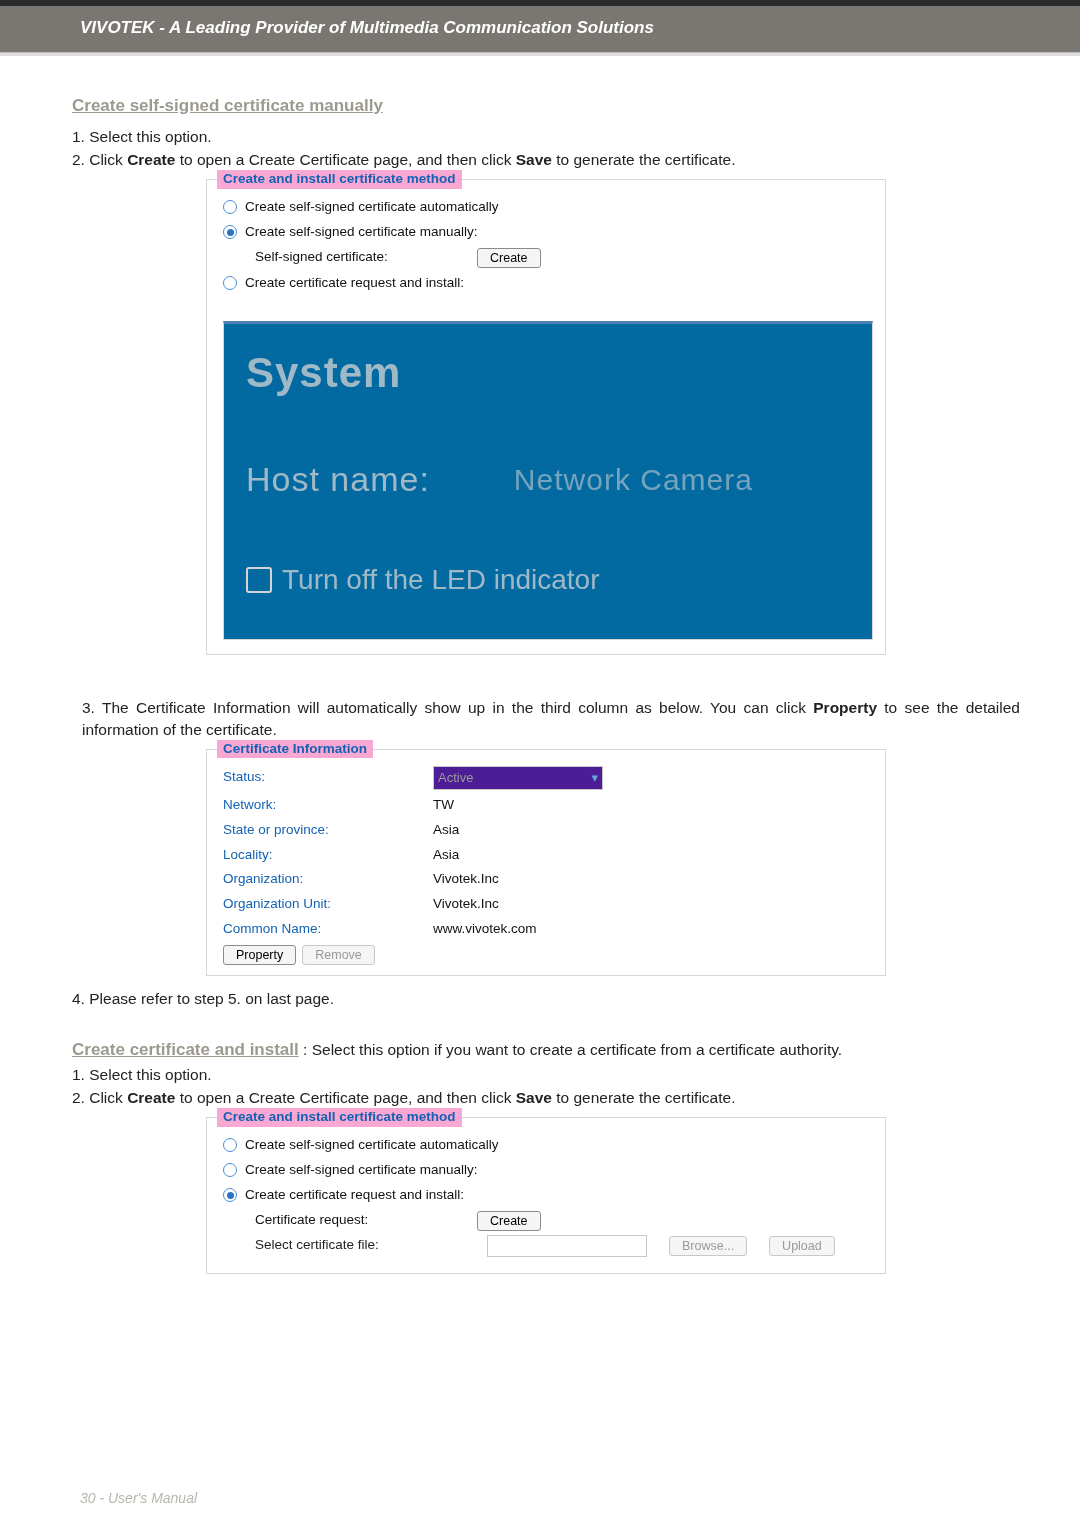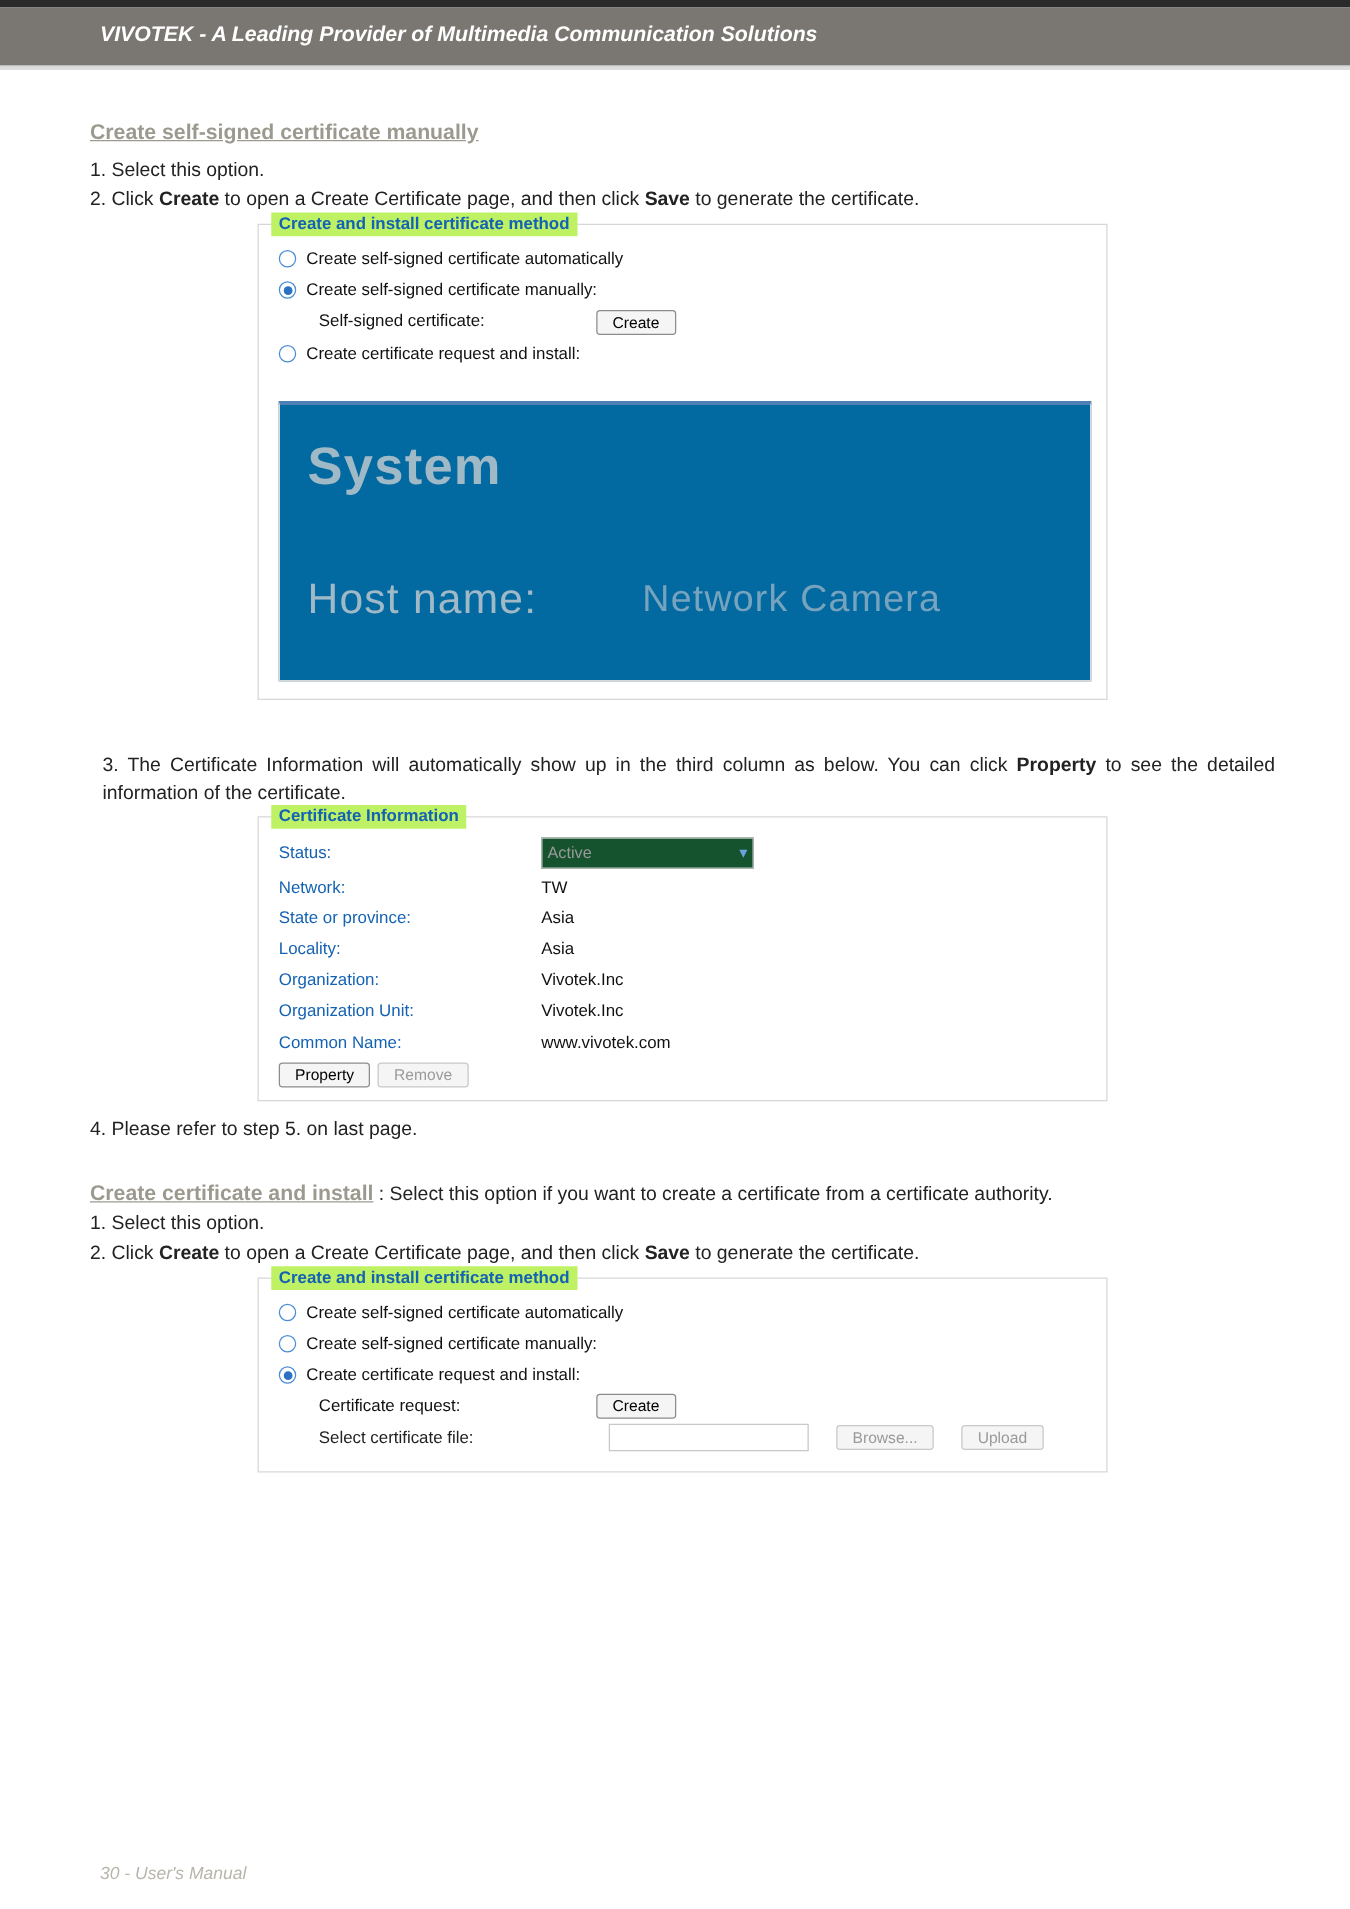--- a/index.html
+++ b/index.html
@@ -51,21 +51,21 @@
   }
   .fieldset {
     border: 1px solid #d7d7d7;
     padding: 12px 12px 14px 16px;
     position: relative;
   }
   .legend {
     position: absolute;
     top: -10px;
     left: 10px;
-    background: #bef264;
+    background: #f9a8d4;
     padding: 0 6px;
     color: #1462b3;
     font-weight: bold;
     font-size: 13.5px;
   }
   .radio-row {
     display: flex;
     align-items: center;
     gap: 8px;
     margin: 6px 0;
@@ -117,21 +117,21 @@
     padding: 10px 14px 10px 16px;
     position: relative;
     font-size: 13.5px;
   }
   .cert-info .legend { color: #1462b3; }
   .info-row { display:flex; margin:6px 0; align-items:center; }
   .info-row .klabel { width:210px; color:#1462b3; }
   .info-row .kval { color:#111; }
   .dropdown-readonly {
     border:1px solid #c8c8c8;
-    background:#14532d;
+    background:#4c1d95;
     color:#9a9a9a;
     width:170px;
     padding:2px 4px;
     display:flex;
     justify-content:space-between;
     align-items:center;
     font-size:13px;
   }
   .btns-row { margin-top:6px; display:flex; gap:6px; }
   .section2-fieldset { margin: 8px auto 0 auto; width: 680px; }
@@ -187,20 +187,24 @@
         <span class="radio-circle"></span>
         <span>Create certificate request and install:</span>
       </div>
 
       <div class="watermark-box">
         <div class="wm-big">System</div>
         <div class="wm-row">
           <div class="wm-host">Host name:</div>
           <div class="wm-net">Network Camera</div>
         </div>
+        <div class="wm-chk-row">
+          <div class="wm-chk-box"></div>
+          <div class="wm-chk-lbl">Turn off the LED indicator</div>
+        </div>
       </div>
     </div>
   </div>
 
   <div class="body-text just" style="margin-left:10px; margin-right:0;">
     <span>3. The Certificate Information will automatically show up in the third column as below. You can click </span><span class="bold">Property</span><span> to see the detailed information of the certificate.</span>
   </div>
 
   <div class="cert-info-wrap">
     <div class="cert-info">

